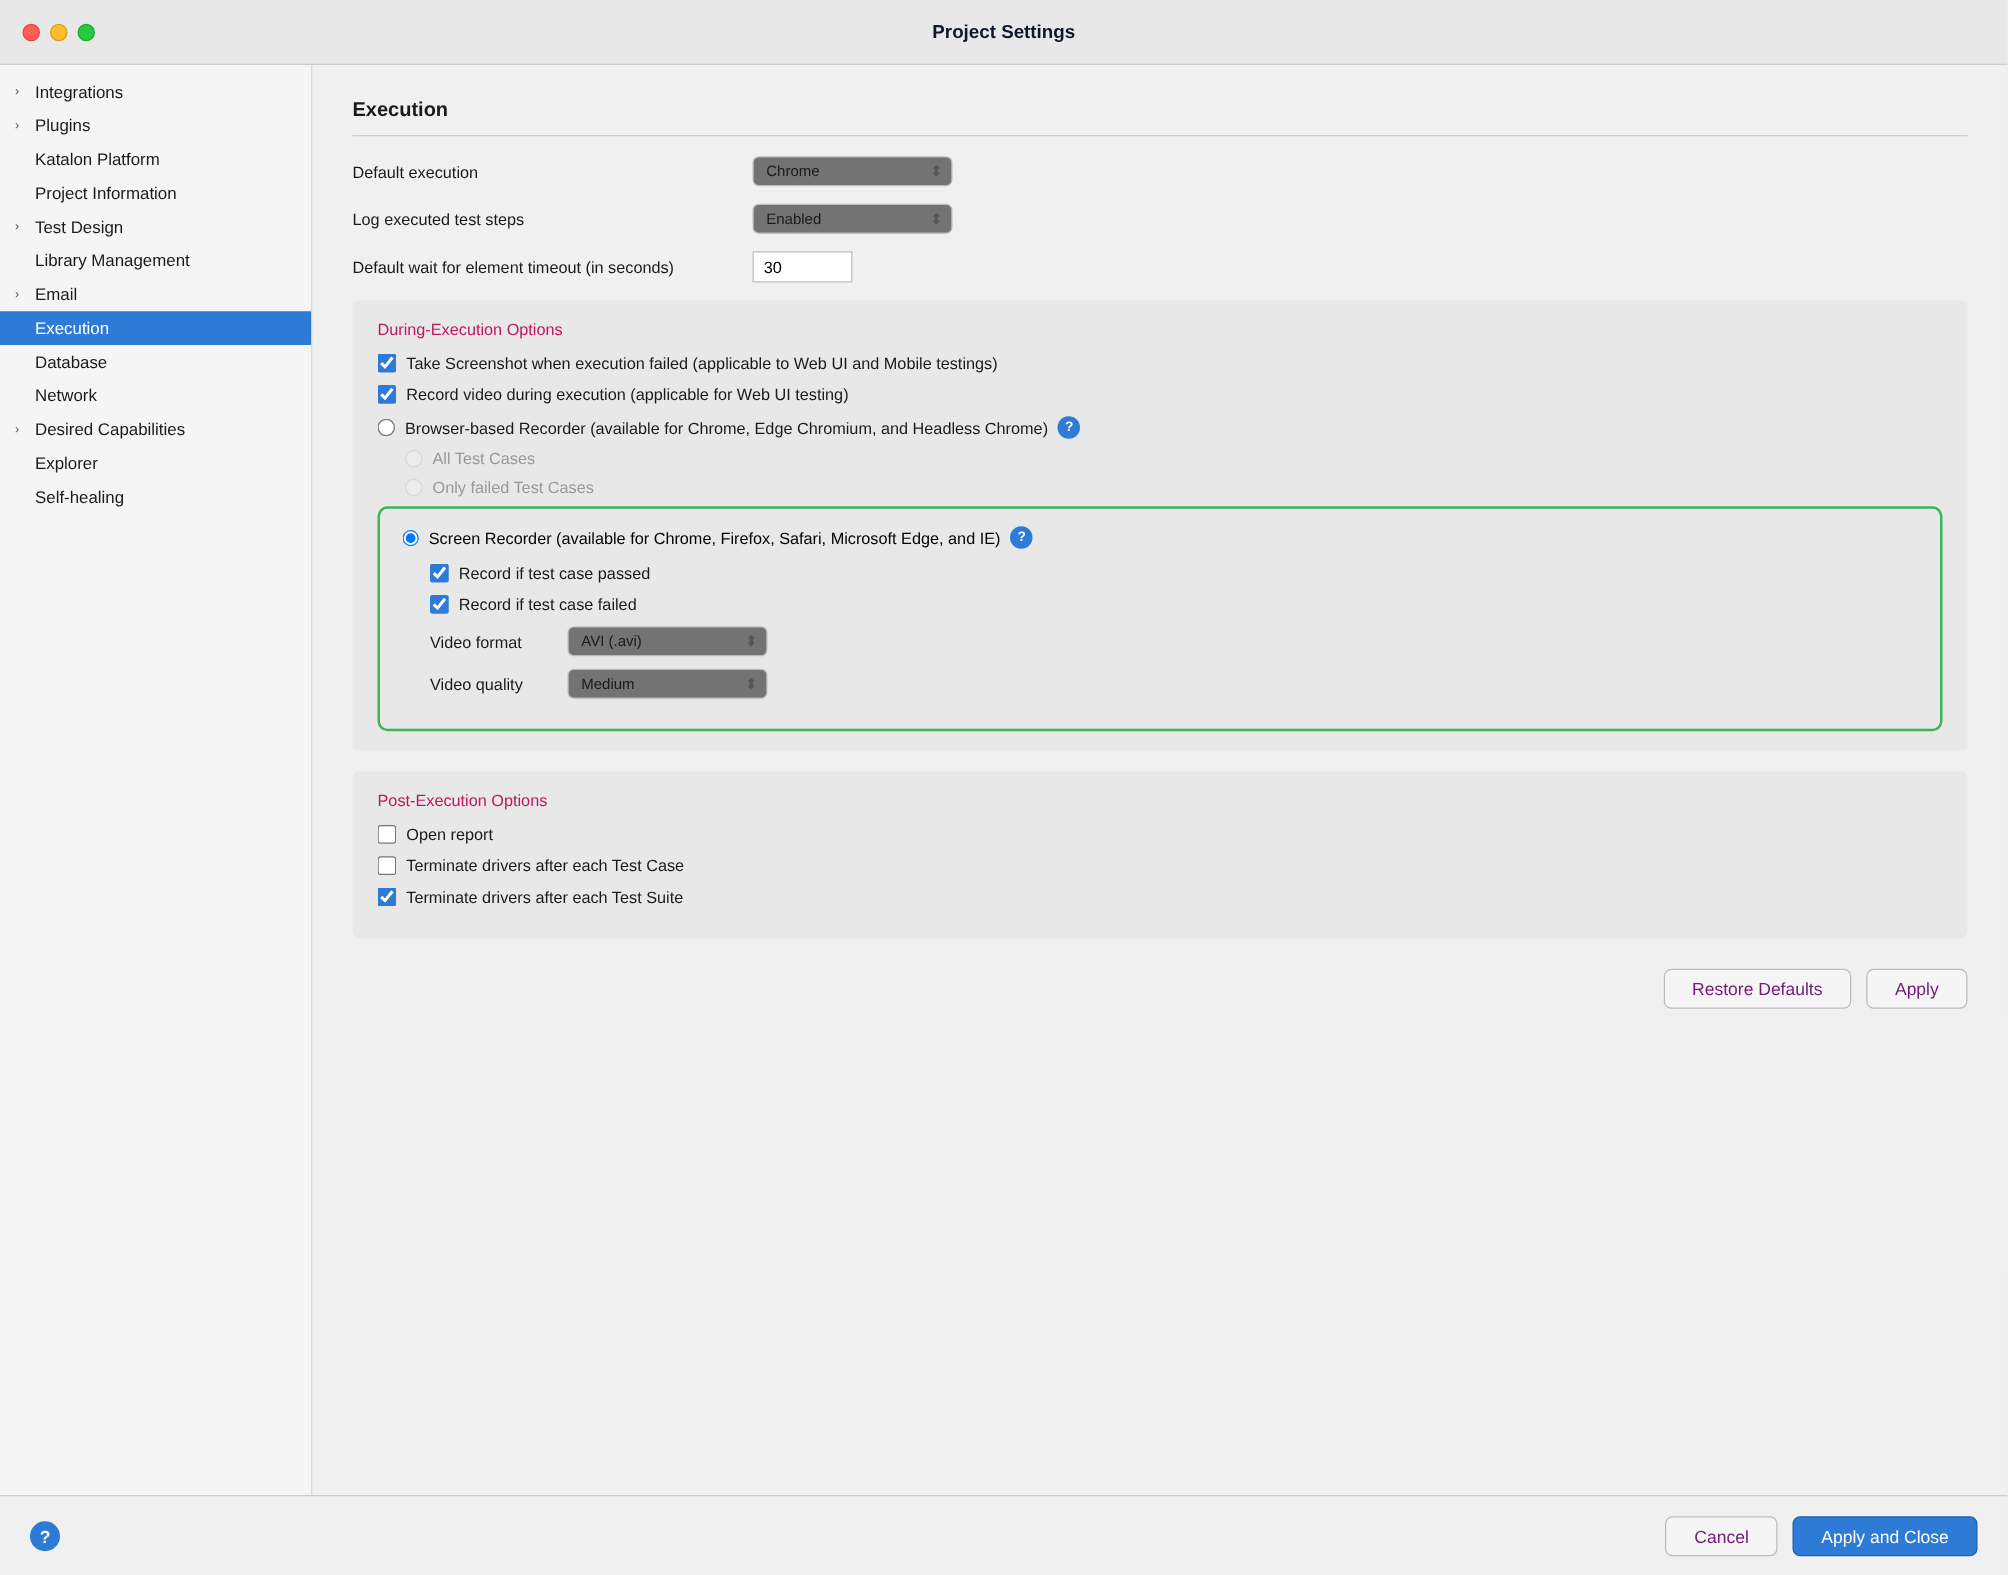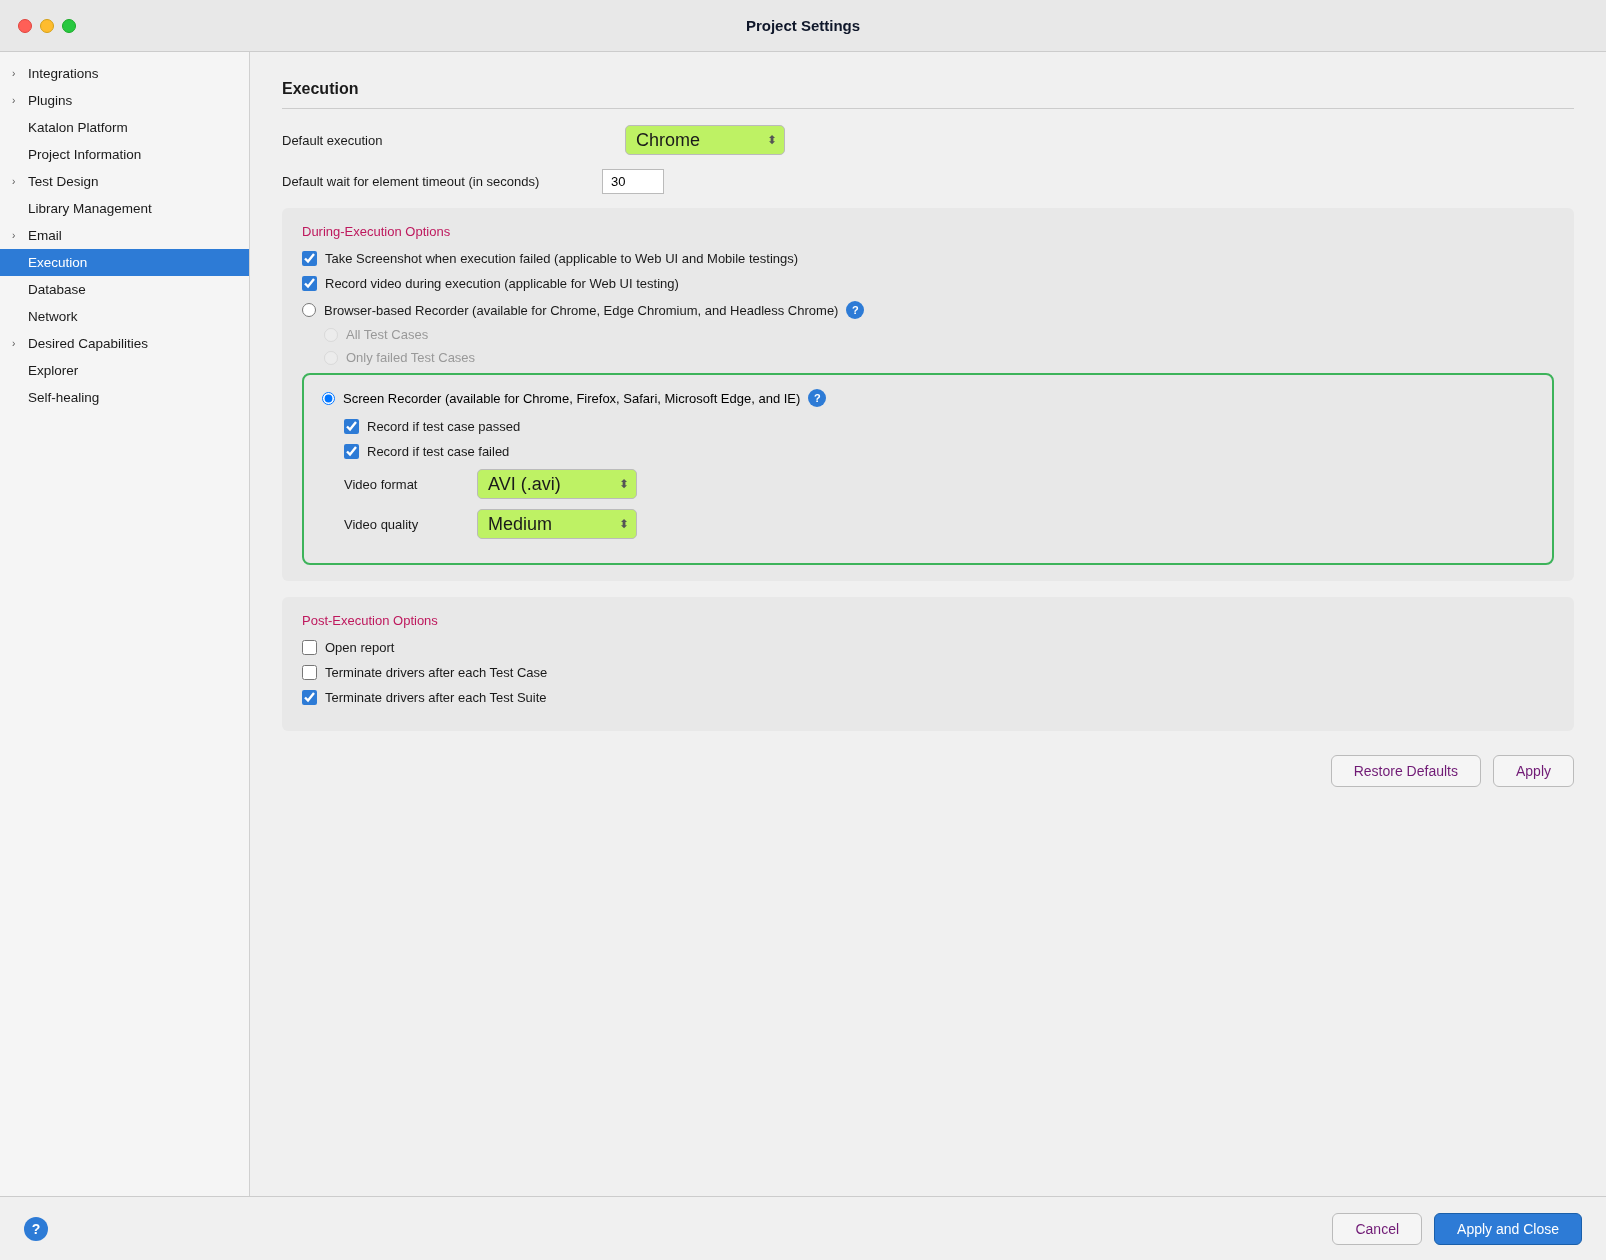--- a/index.html
+++ b/index.html
@@ -102,51 +102,50 @@
       margin-bottom: 14px;
     }
     .form-label {
       min-width: 320px;
       font-size: 13px;
       color: #1a1a1a;
     }
     .form-control-select {
       appearance: none;
       -webkit-appearance: none;
-      background: #bef264;
+      background: #737373;
       border: 1px solid #bbb;
       border-radius: 5px;
       padding: 4px 28px 4px 10px;
-      font-size: 18px;
+      font-size: 12px;
       color: #1a1a1a;
       min-width: 160px;
       position: relative;
       cursor: pointer;
-      margin-left: 23px;
     }
     .select-wrapper {
       position: relative;
       display: inline-block;
     }
     .select-wrapper::after {
       content: "⬍";
       position: absolute;
       right: 8px;
       top: 50%;
       transform: translateY(-50%);
       font-size: 12px;
       color: #555;
       pointer-events: none;
     }
     .form-control-input {
       border: 1px solid #bbb;
       border-radius: 0;
       padding: 4px 8px;
       font-size: 13px;
-      width: 62px;
+      width: 80px;
       background: #fff;
     }
 
     
     .options-panel {
       background: #e8e8e8;
       border-radius: 6px;
       padding: 16px 20px;
       margin-bottom: 16px;
     }
@@ -366,20 +365,28 @@
 
     <div class="form-row">
       <span class="form-label">Default execution</span>
       <div class="select-wrapper">
         <select class="form-control-select">
           
         <option>Chrome</option><option>Firefox</option><option>Edge</option><option>Safari</option><option>IE</option></select>
       </div>
     </div>
 
+    <div class="form-row">
+      <span class="form-label">Log executed test steps</span>
+      <div class="select-wrapper">
+        <select class="form-control-select">
+          
+        <option>Enabled</option><option>Disabled</option></select>
+      </div>
+    </div>
 
     <div class="form-row">
       <span class="form-label">Default wait for element timeout (in seconds)</span>
       <input class="form-control-input" type="text" value="30" style="">
     </div>
 
     <div class="options-panel">
       <div class="options-panel-title">During-Execution Options</div>
 
       <div class="checkbox-row">

